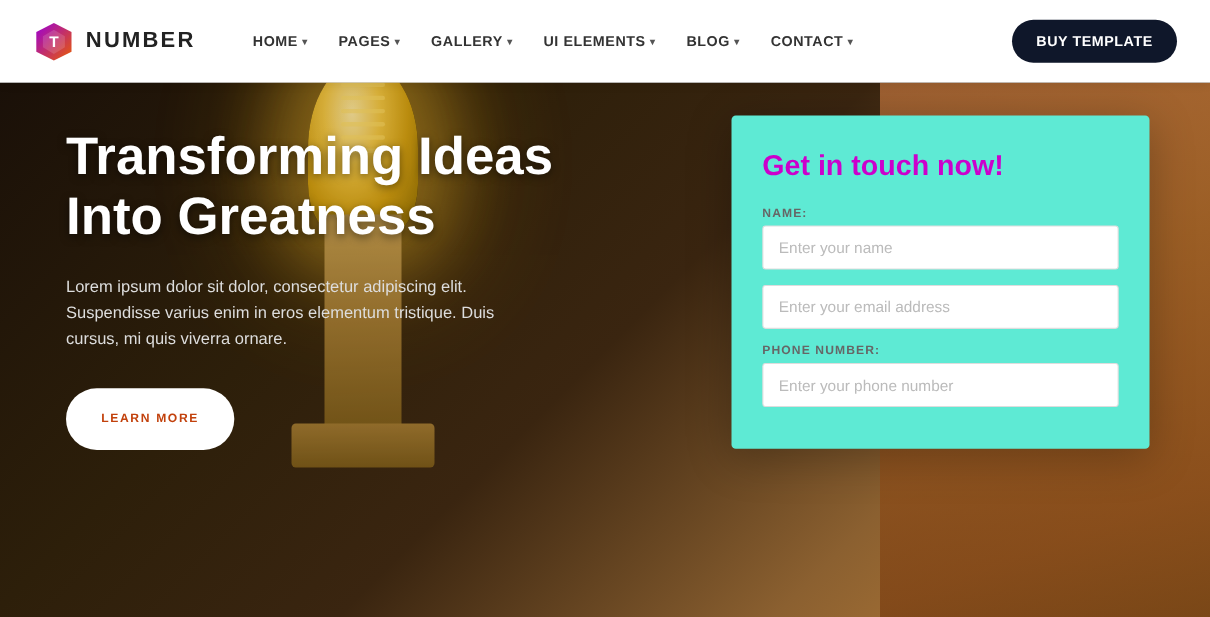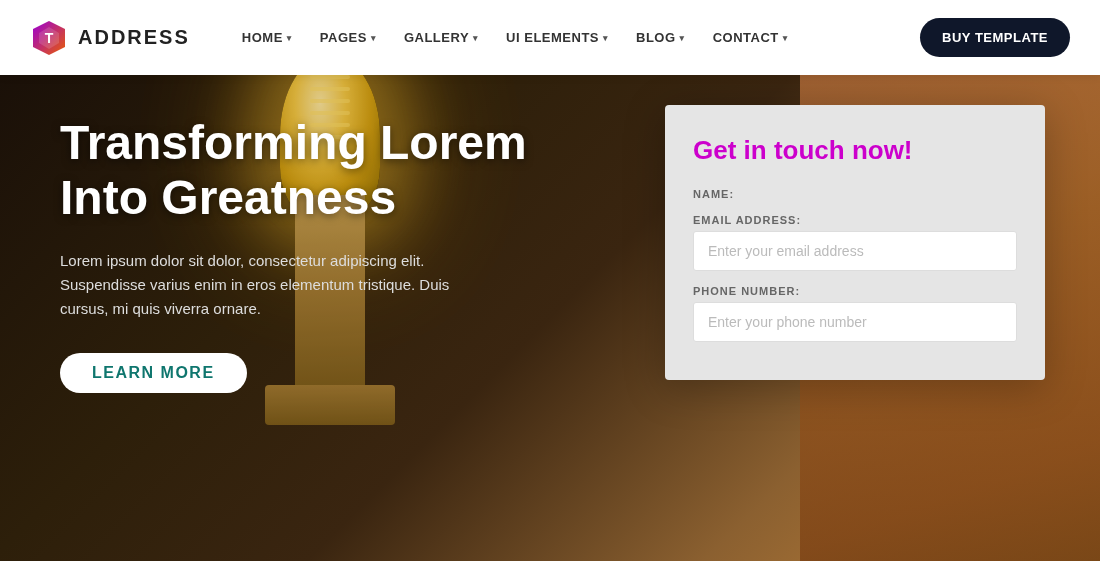--- a/index.html
+++ b/index.html
@@ -157,38 +157,38 @@
     }
     .hero-desc {
       font-size: 15px;
       line-height: 1.6;
       color: #ddd;
       margin-bottom: 32px;
       max-width: 430px;
     }
     .learn-more-btn {
       background: #fff;
-      color: #0f766e;
+      color: #c2410c;
       border: none;
-      padding: 11px 32px;
+      padding: 22px 32px;
       border-radius: 30px;
-      font-size: 16px;
+      font-size: 11px;
       font-weight: 700;
       letter-spacing: 1.5px;
       cursor: pointer;
       text-transform: uppercase;
     }
 
     
     .contact-card {
       position: absolute;
       top: 30px;
       right: 55px;
       width: 380px;
-      background: #e5e5e5;
+      background: #5eead4;
       border-radius: 4px;
       padding: 30px 28px 24px;
       box-shadow: 0 8px 40px rgba(0,0,0,0.25);
       z-index: 5;
     }
     .form-title {
       font-size: 26px;
       font-weight: 700;
       color: #cc00cc;
       margin-bottom: 22px;
@@ -226,21 +226,21 @@
       <defs>
         <linearGradient id="logoGrad" x1="0%" y1="0%" x2="100%" y2="100%">
           <stop offset="0%" style="stop-color:#9b00d4"></stop>
           <stop offset="100%" style="stop-color:#e85d04"></stop>
         </linearGradient>
       </defs>
       <polygon points="19,2 35,10 35,28 19,36 3,28 3,10" fill="url(#logoGrad)"></polygon>
       <polygon points="19,8 29,14 29,24 19,30 9,24 9,14" fill="rgba(255,255,255,0.15)"></polygon>
       <text x="19" y="24" text-anchor="middle" fill="white" font-size="14" font-weight="bold">T</text>
     </svg>
-    <span class="logo-text">ADDRESS</span>
+    <span class="logo-text">NUMBER</span>
   </div>
 
   <div class="nav-links">
     <div class="nav-item">
       <span>HOME</span>
       <span class="nav-chevron">▾</span>
     </div>
     <div class="nav-item">
       <span>PAGES</span>
       <span class="nav-chevron">▾</span>
@@ -280,34 +280,34 @@
         <div class="coil-line"></div>
       </div>
     </div>
     <div class="lamp-base"></div>
     <div class="lamp-stand-bottom"></div>
   </div>
 
   <div class="wood-bg"></div>
 
   <div class="hero-content">
-    <h1 class="hero-title">Transforming Lorem Into Greatness</h1>
+    <h1 class="hero-title">Transforming Ideas Into Greatness</h1>
     <p class="hero-desc">Lorem ipsum dolor sit dolor, consectetur adipiscing elit. Suspendisse varius enim in eros elementum tristique. Duis cursus, mi quis viverra ornare.</p>
     <button class="learn-more-btn">LEARN MORE</button>
   </div>
 
   <div class="contact-card">
     <h2 class="form-title">Get in touch now!</h2>
 
     <div class="form-group">
       <label class="form-label">NAME:</label>
+      <input class="form-input" type="text" placeholder="Enter your name" style="">
     </div>
 
     <div class="form-group">
-      <label class="form-label">EMAIL ADDRESS:</label>
       <input class="form-input" type="email" placeholder="Enter your email address" style="">
     </div>
 
     <div class="form-group">
       <label class="form-label">PHONE NUMBER:</label>
       <input class="form-input" type="tel" placeholder="Enter your phone number" style="">
     </div>
   </div>
 </section>
 

